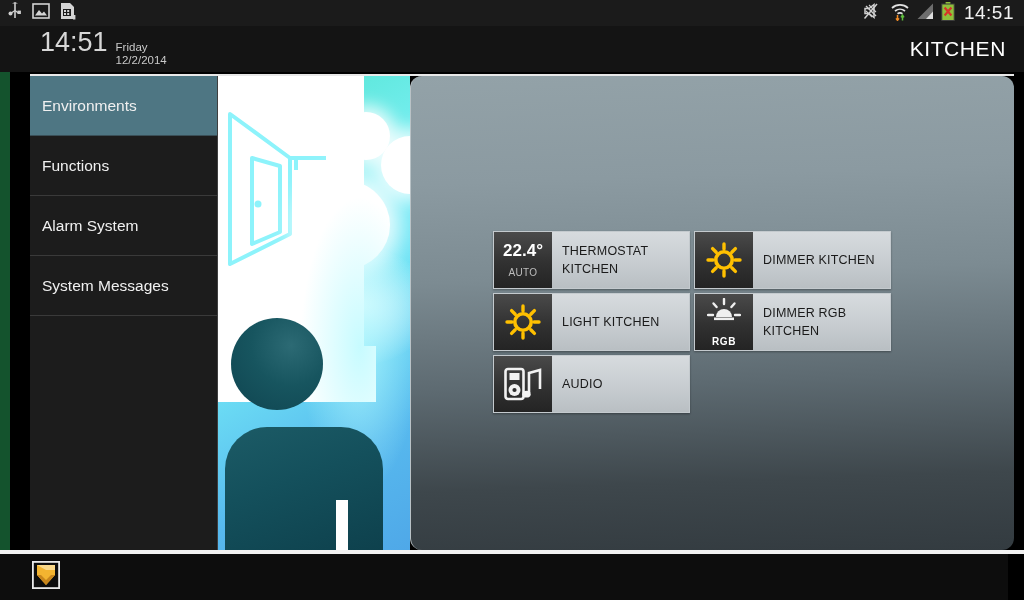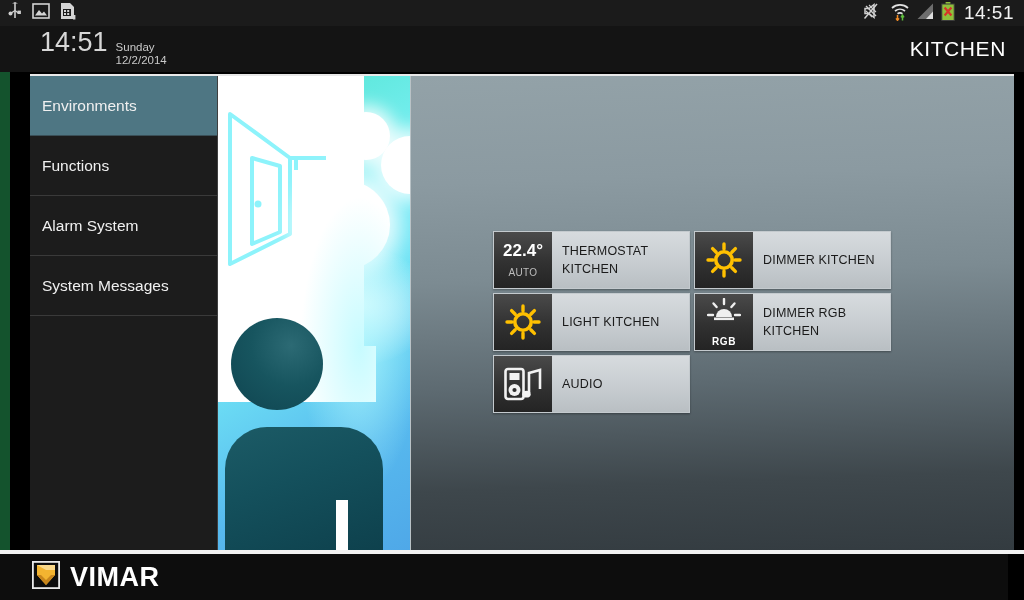--- a/index.html
+++ b/index.html
@@ -100,20 +100,21 @@
   .ip-rightglow {
     position:absolute; right:-10px; top:120px; width:120px; height:300px; border-radius:50%;
     background:radial-gradient(ellipse at center, rgba(180,250,255,.75) 0%, rgba(180,250,255,0) 70%);
   }
 
   
   .mainpanel {
     flex:1 1 auto; position:relative;
     background:linear-gradient(178deg,#93a2a8 0%, #8b9aa1 22%, #7c8b92 42%, #5d6a71 64%, #3e474c 84%, #333b40 100%);
     border-left:1px solid #b9c2c6;
+    border-radius:12px;
   }
 
   .tilegrid {
     position:absolute; left:82px; top:155px;
     display:grid;
     grid-template-columns:197px 197px;
     grid-auto-rows:58px;
     gap:4px 4px;
   }
   .tile {
@@ -215,21 +216,21 @@
         </svg>
       </span>
       <span class="sb-clock">14:51</span>
     </div>
   </div>
 
   <div class="appheader">
     <div class="hdr-left">
       <div class="hdr-time">14:51</div>
       <div class="hdr-datewrap">
-        <div class="hdr-day">Sunday</div>
+        <div class="hdr-day">Friday</div>
         <div class="hdr-date">12/2/2014</div>
       </div>
     </div>
     <div class="hdr-room">KITCHEN</div>
   </div>
 
   <div class="bodyarea">
     <div class="content">
 
       <div class="sidebar">
@@ -361,18 +362,17 @@
   <div class="footer">
     <div class="vimar-wrap">
       <span>
         <svg width="28" height="28" viewBox="0 0 28 28">
           <rect x="0.9" y="0.9" width="26.2" height="26.2" fill="none" stroke="#e9e9e9" stroke-width="1.8"></rect>
           <path d="M5 4 L23 4 L23 14 L14 24 L5 14 Z" fill="#f3b430"></path>
           <path d="M5 4 L23 4 L23 9 L14 9 Z" fill="#fbd98a"></path>
           <path d="M14 24 L5 14 L9 14 L14 19 L19 14 L23 14 Z" fill="#c8861c"></path>
         </svg>
       </span>
-      <span class="vimar-text">VIMAR</span>
     </div>
     <div class="footer-rightcap"></div>
   </div>
 
 </div>
 
 </body></html>

